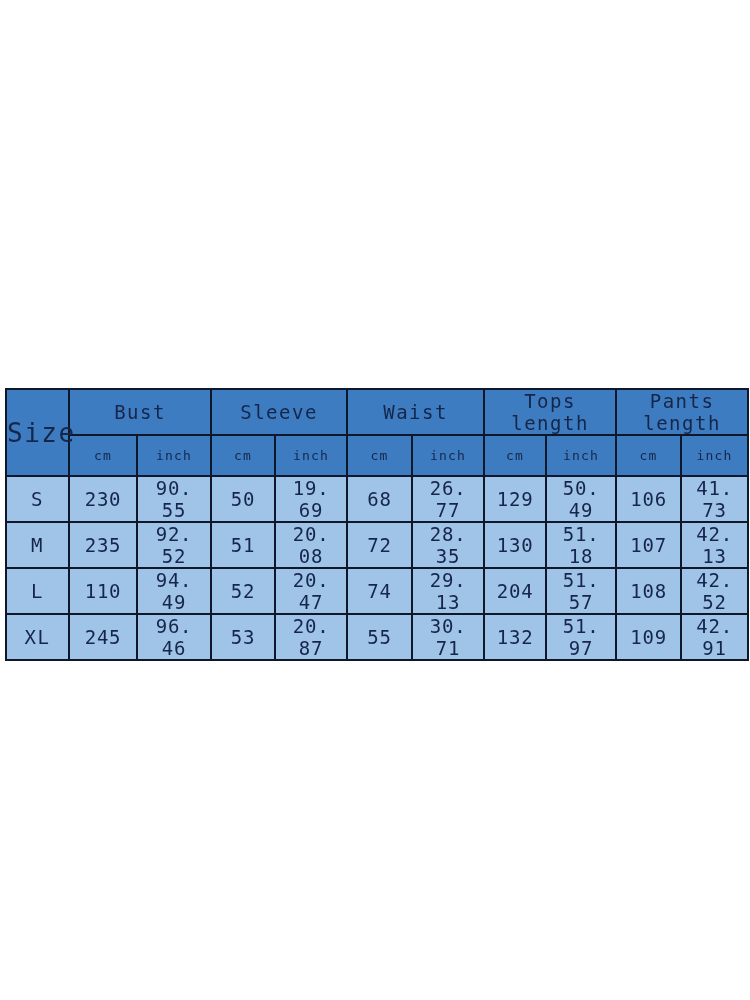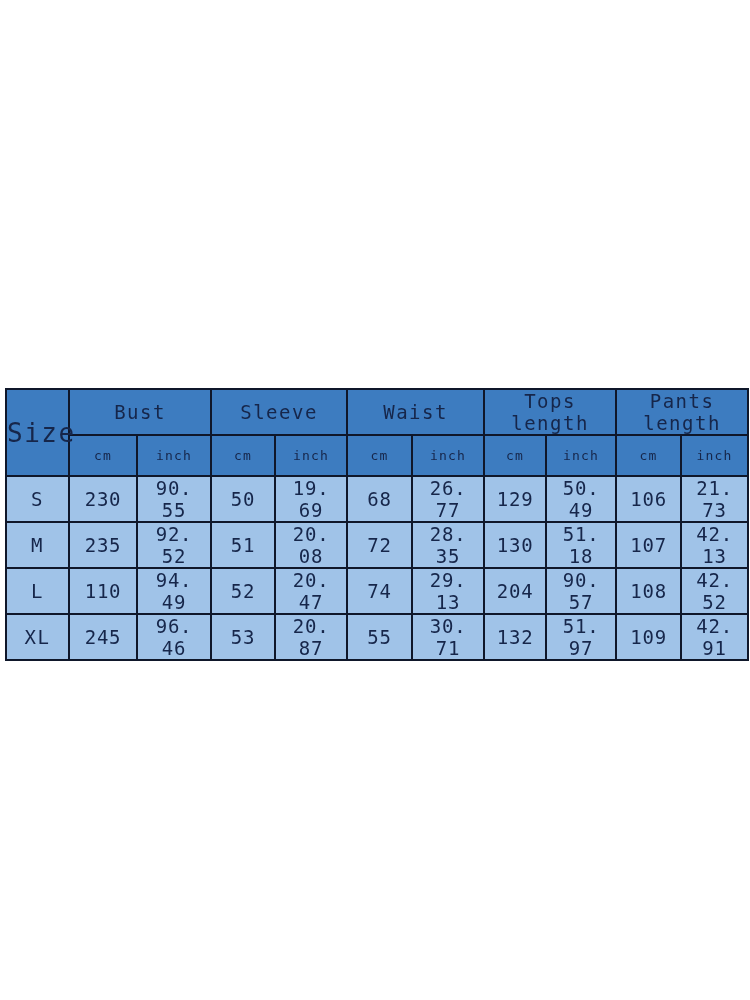--- a/index.html
+++ b/index.html
@@ -139,21 +139,21 @@
         <td class="sizelabel">S</td>
         <td>230</td>
         <td>90. 55</td>
         <td>50</td>
         <td>19. 69</td>
         <td>68</td>
         <td>26. 77</td>
         <td>129</td>
         <td>50. 49</td>
         <td>106</td>
-        <td>21. 73</td>
+        <td>41. 73</td>
       </tr>
       <tr>
         <td class="sizelabel">M</td>
         <td>235</td>
         <td>92. 52</td>
         <td>51</td>
         <td>20. 08</td>
         <td>72</td>
         <td>28. 35</td>
         <td>130</td>
@@ -163,21 +163,21 @@
       </tr>
       <tr>
         <td class="sizelabel">L</td>
         <td>110</td>
         <td>94. 49</td>
         <td>52</td>
         <td>20. 47</td>
         <td>74</td>
         <td>29. 13</td>
         <td>204</td>
-        <td>90. 57</td>
+        <td>51. 57</td>
         <td>108</td>
         <td>42. 52</td>
       </tr>
       <tr>
         <td class="sizelabel">XL</td>
         <td>245</td>
         <td>96. 46</td>
         <td>53</td>
         <td>20. 87</td>
         <td>55</td>

